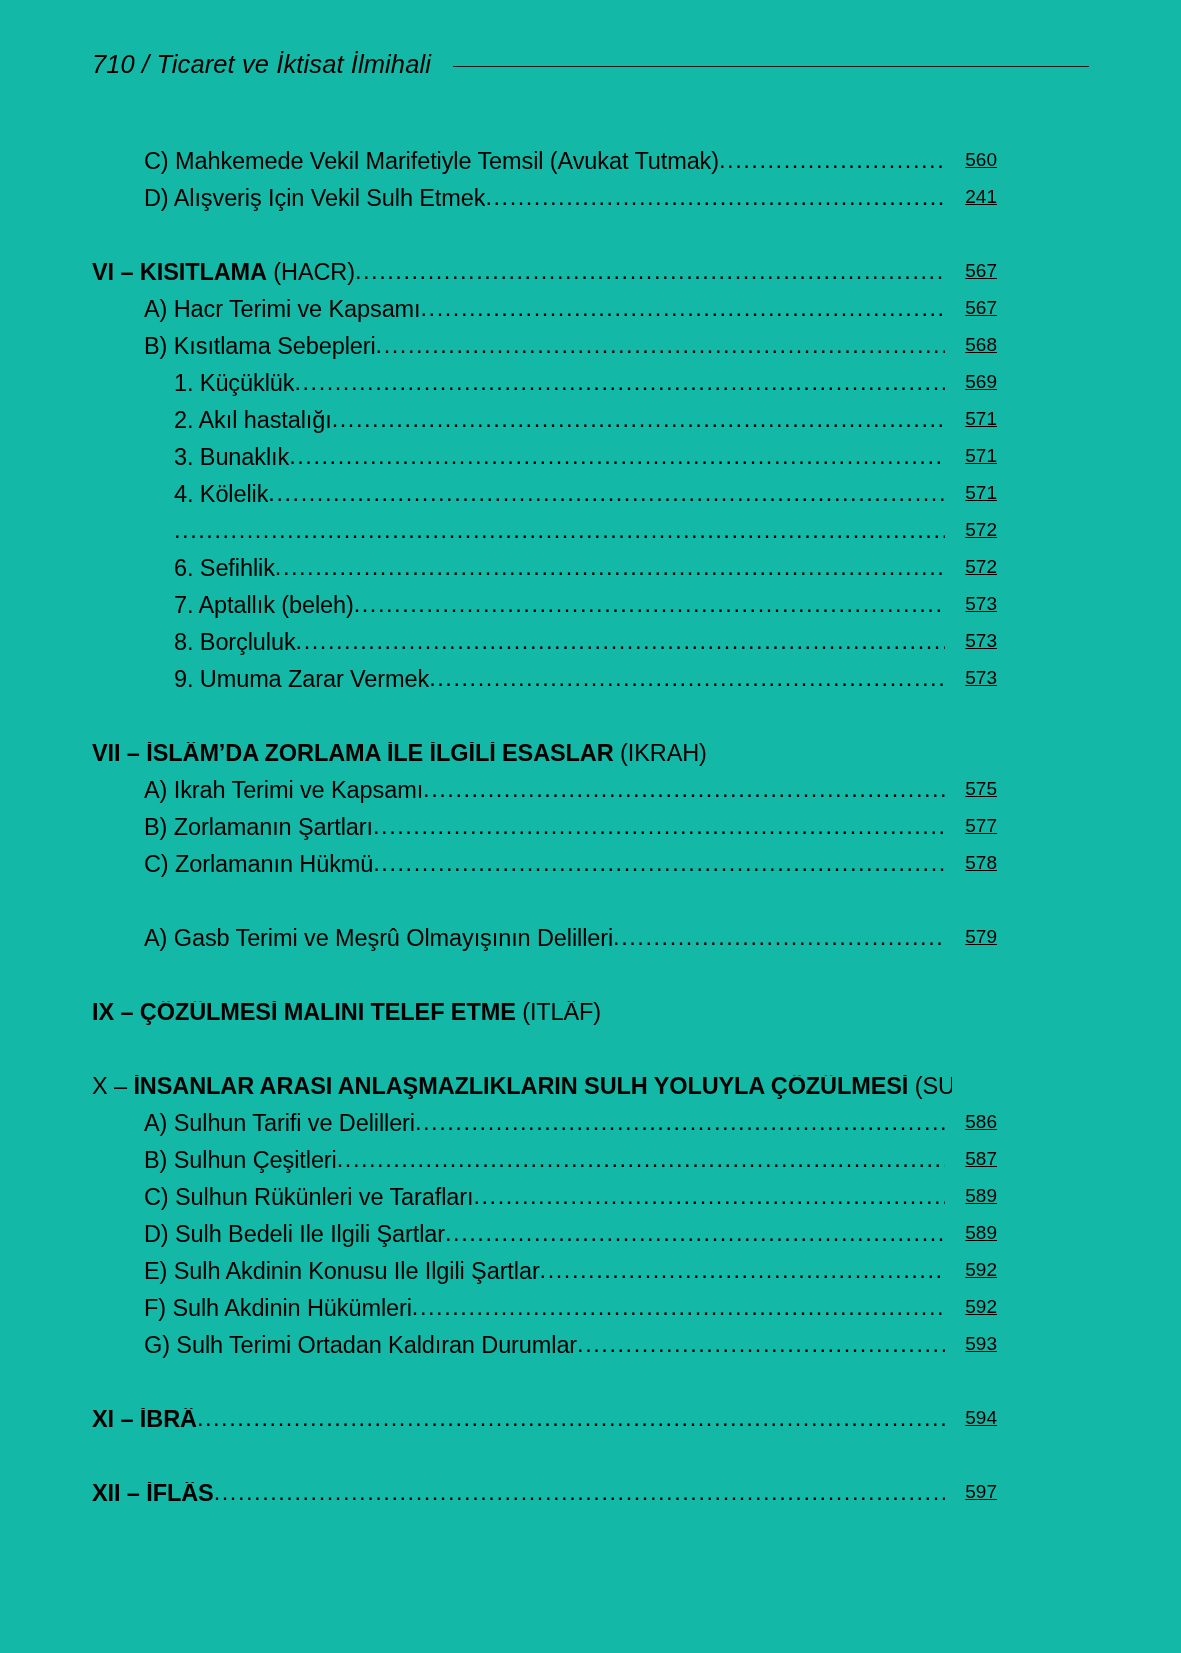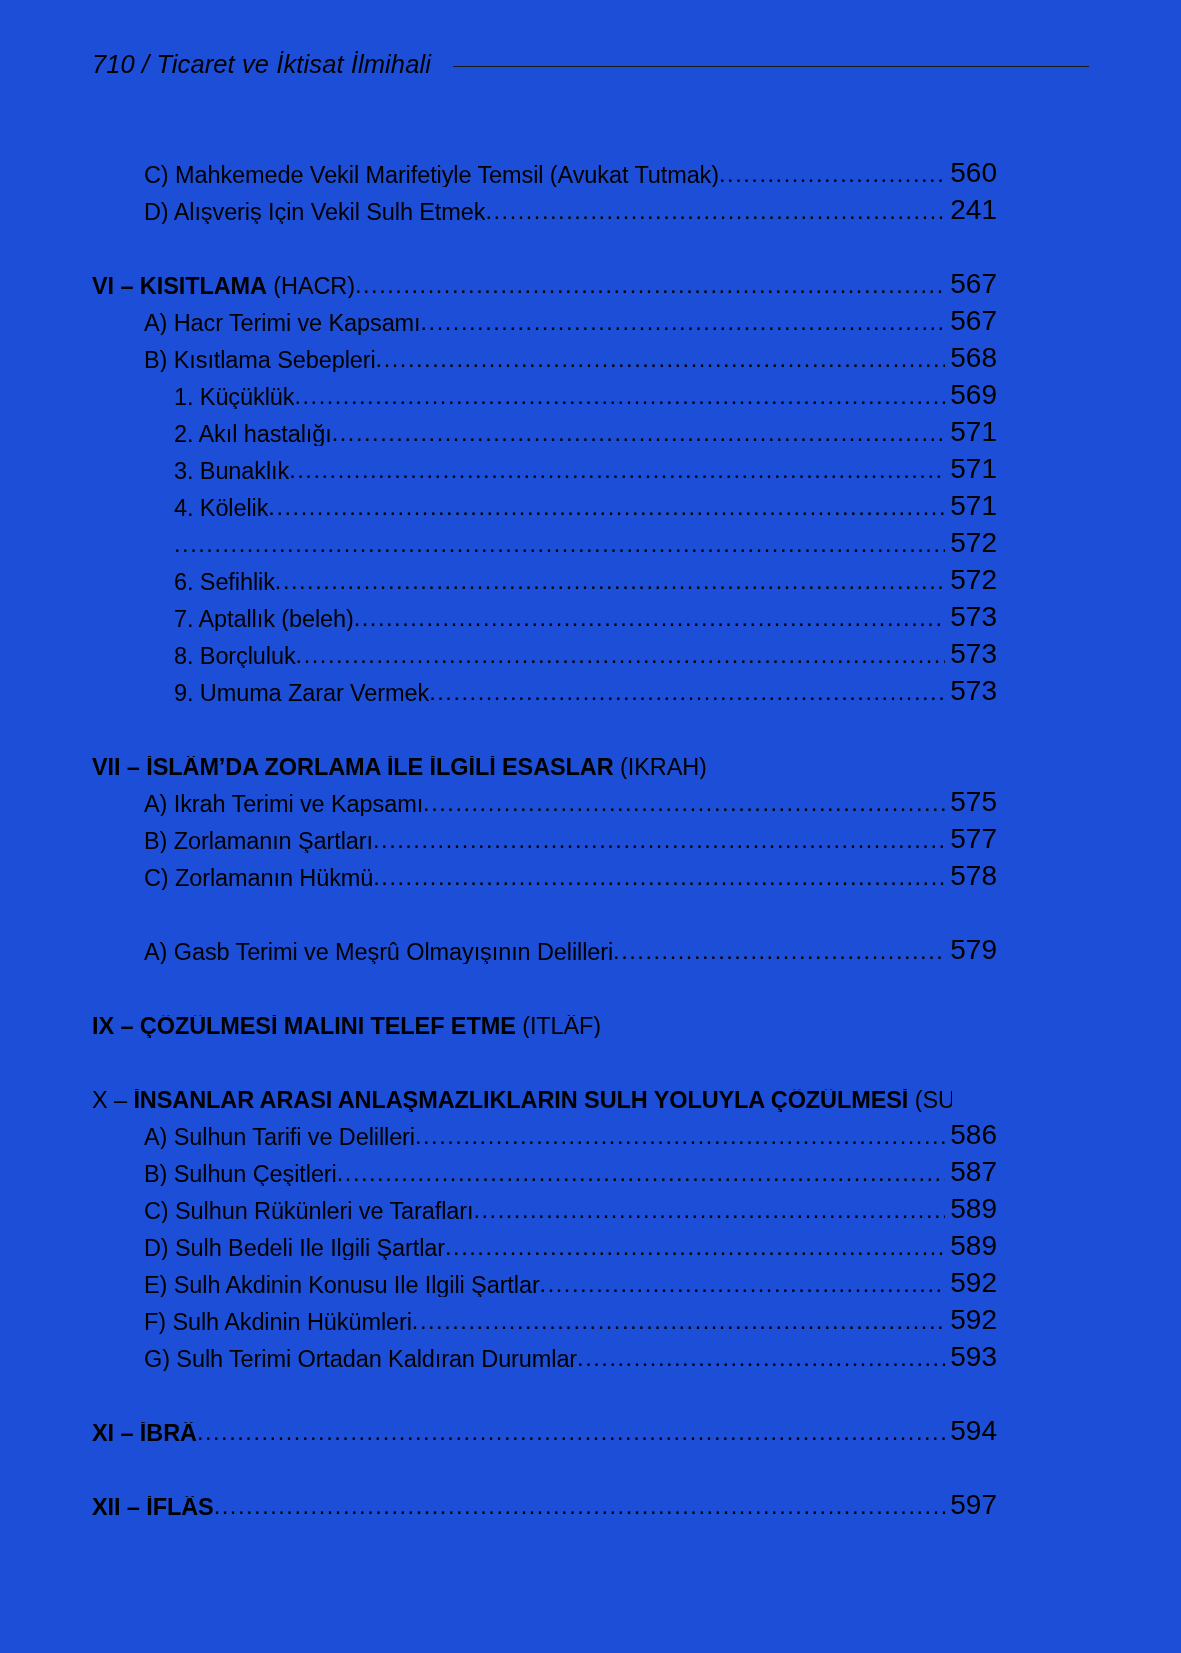--- a/index.html
+++ b/index.html
@@ -7,21 +7,21 @@
     margin: 0;
     padding: 0;
     background: #ffffff;
   }
 
   .page {
     position: relative;
     width: 1181px;
     height: 1653px;
     margin: 0 auto;
-    background: #1d4ed8;
+    background: #14b8a6;
     font-family: "Liberation Sans", sans-serif;
     color: #000000;
     overflow: hidden;
     box-sizing: border-box;
   }
 
   
   .page-header {
     position: absolute;
     left: 92px;
@@ -51,21 +51,20 @@
   
   .toc {
     position: absolute;
     left: 92px;
     top: 150px;
     width: 905px;
   }
 
   .entry {
     display: flex;
-    align-items: flex-end;
     font-size: 23.5px;
     line-height: 1.0;
     height: 37px;
     white-space: nowrap;
   }
 
   .entry .label {
     flex: 0 0 auto;
     max-width: 860px;
     overflow: hidden;
@@ -89,21 +88,22 @@
     position: absolute;
     bottom: 0.04em;
     left: 0;
     white-space: nowrap;
   }
 
   .entry .pagenum {
     flex: 0 0 auto;
     text-align: right;
     min-width: 52px;
-    font-size: 28px;
+    font-size: 19px;
+    text-decoration: underline;
   }
 
   
   .lvl-0 { padding-left: 0px; }
   .lvl-1 { padding-left: 52px; }
   .lvl-2 { padding-left: 82px; }
 
   
   .bold { font-weight: bold; }
   .reg  { font-weight: normal; }

